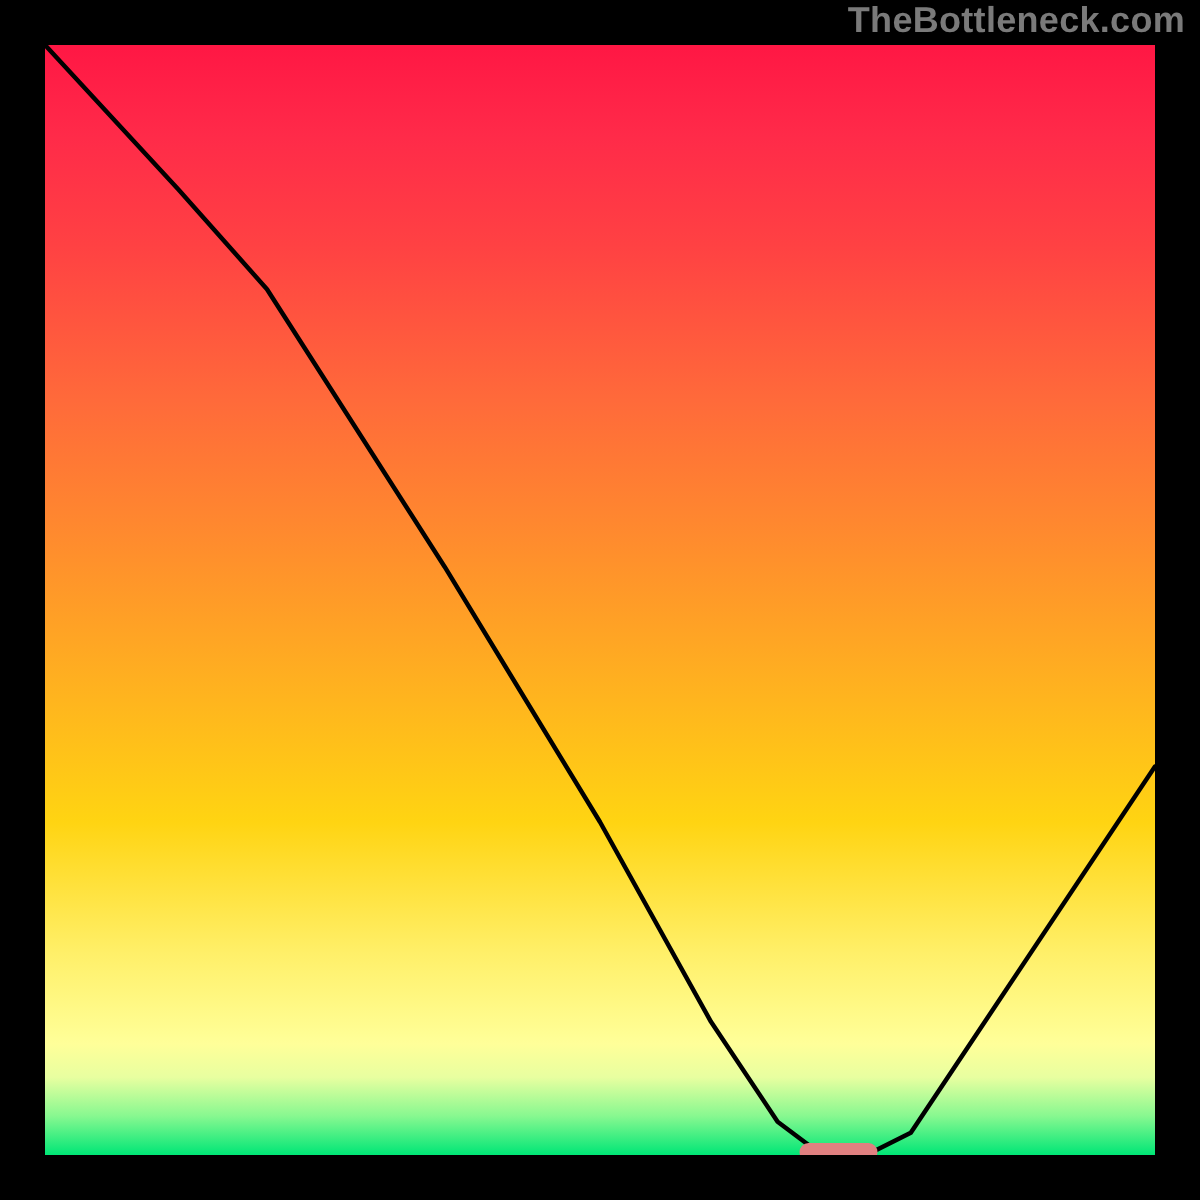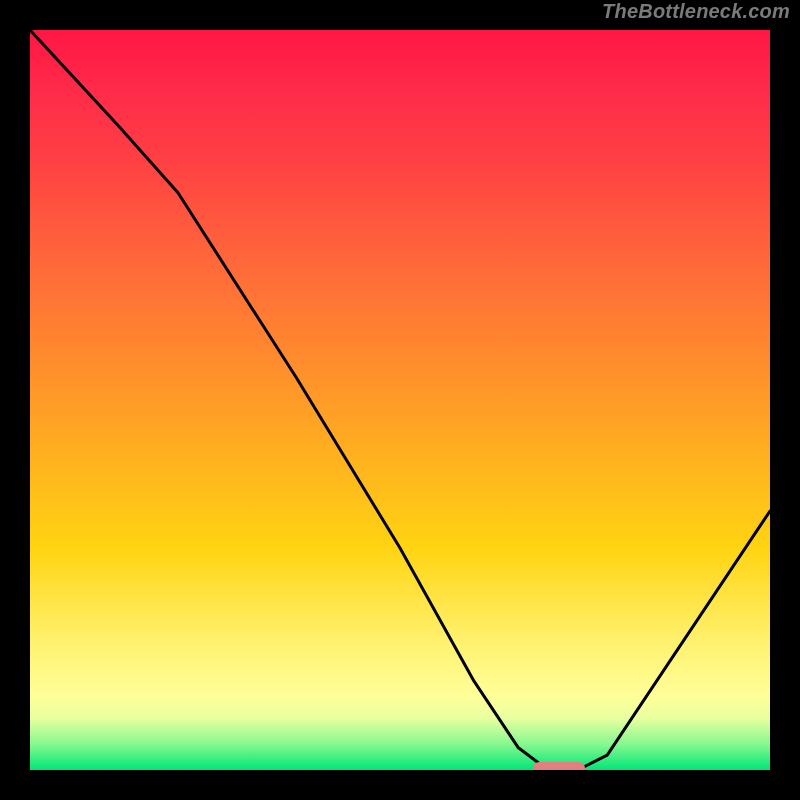--- a/index.html
+++ b/index.html
@@ -15,24 +15,23 @@
     position: absolute;
     left: 0; top: 0;
     width: 800px; height: 800px;
     background: #000;
   }
   .watermark {
     position: absolute;
     top: 0;
     right: 10px;
     color: #7a7a7a;
-    font-size: 20px;
+    font-size: 24px;
     font-weight: 600;
     letter-spacing: 0.2px;
-    font-style: italic;
   }
   .plot {
     position: absolute;
     left: 30px;
     top: 30px;
     width: 740px;
     height: 740px;
     overflow: hidden;
   }
   .gradient {

